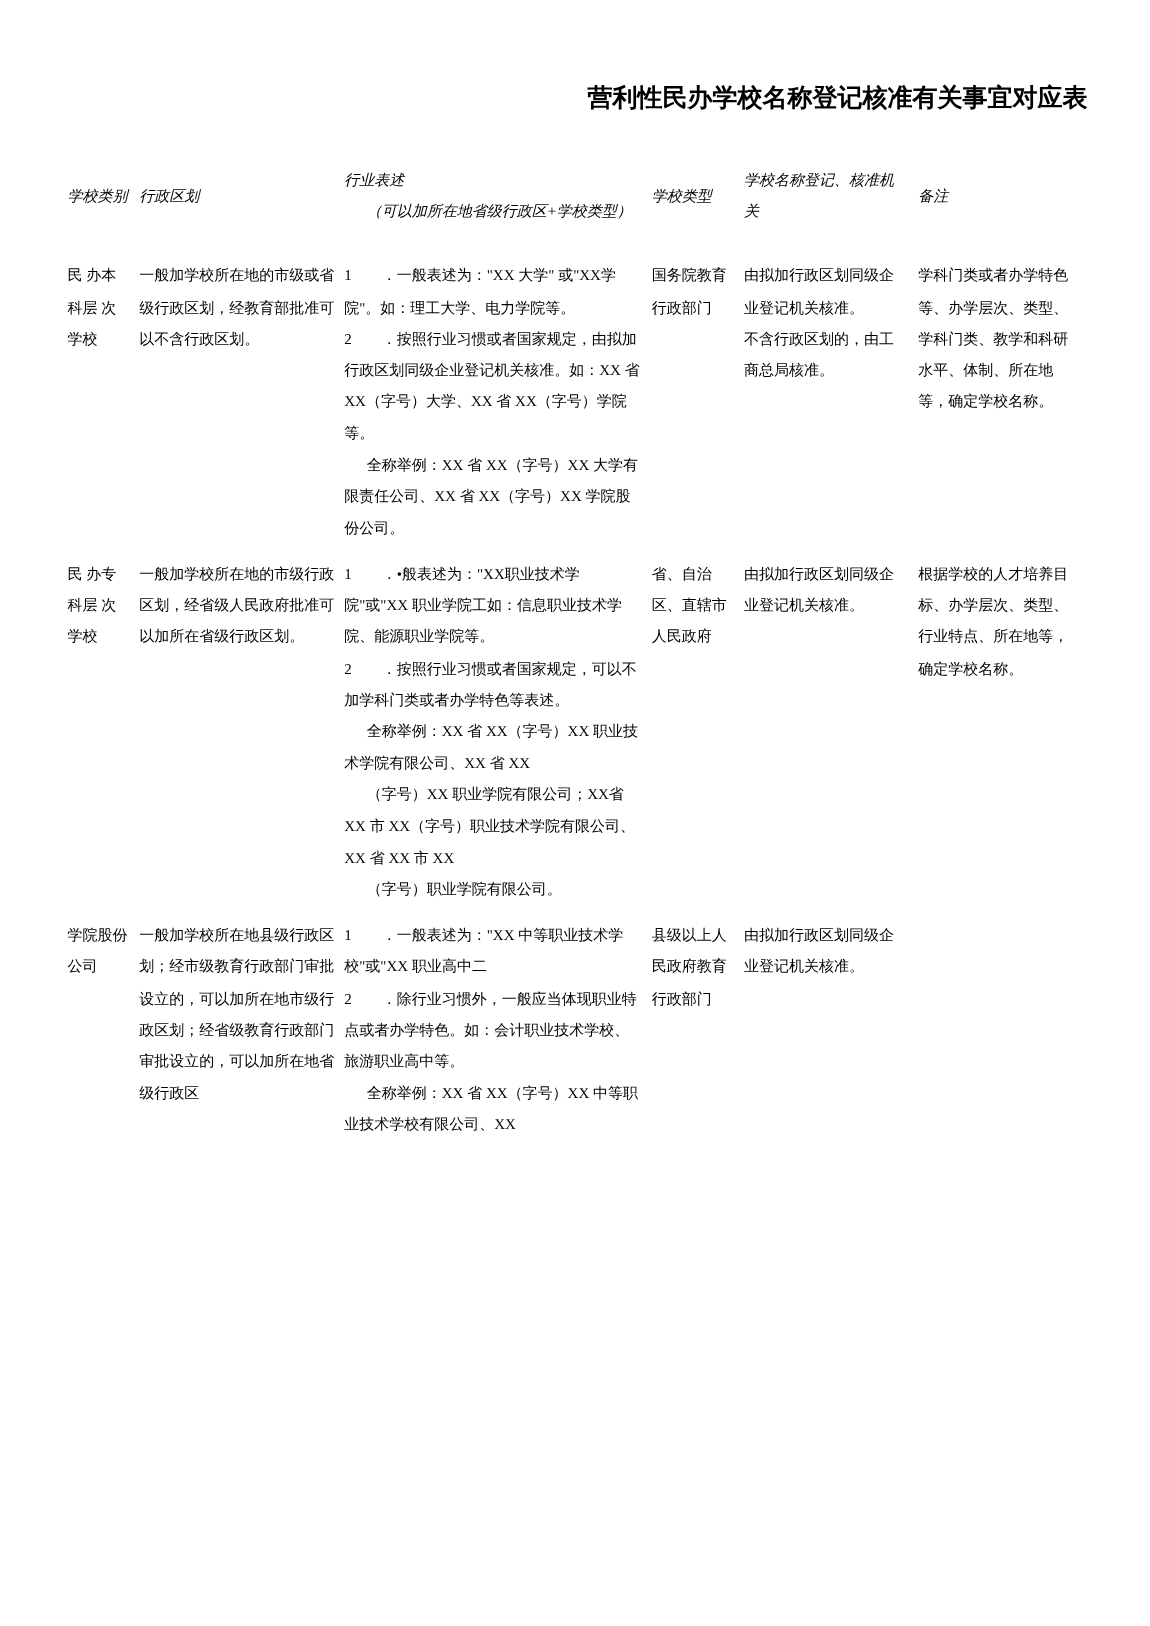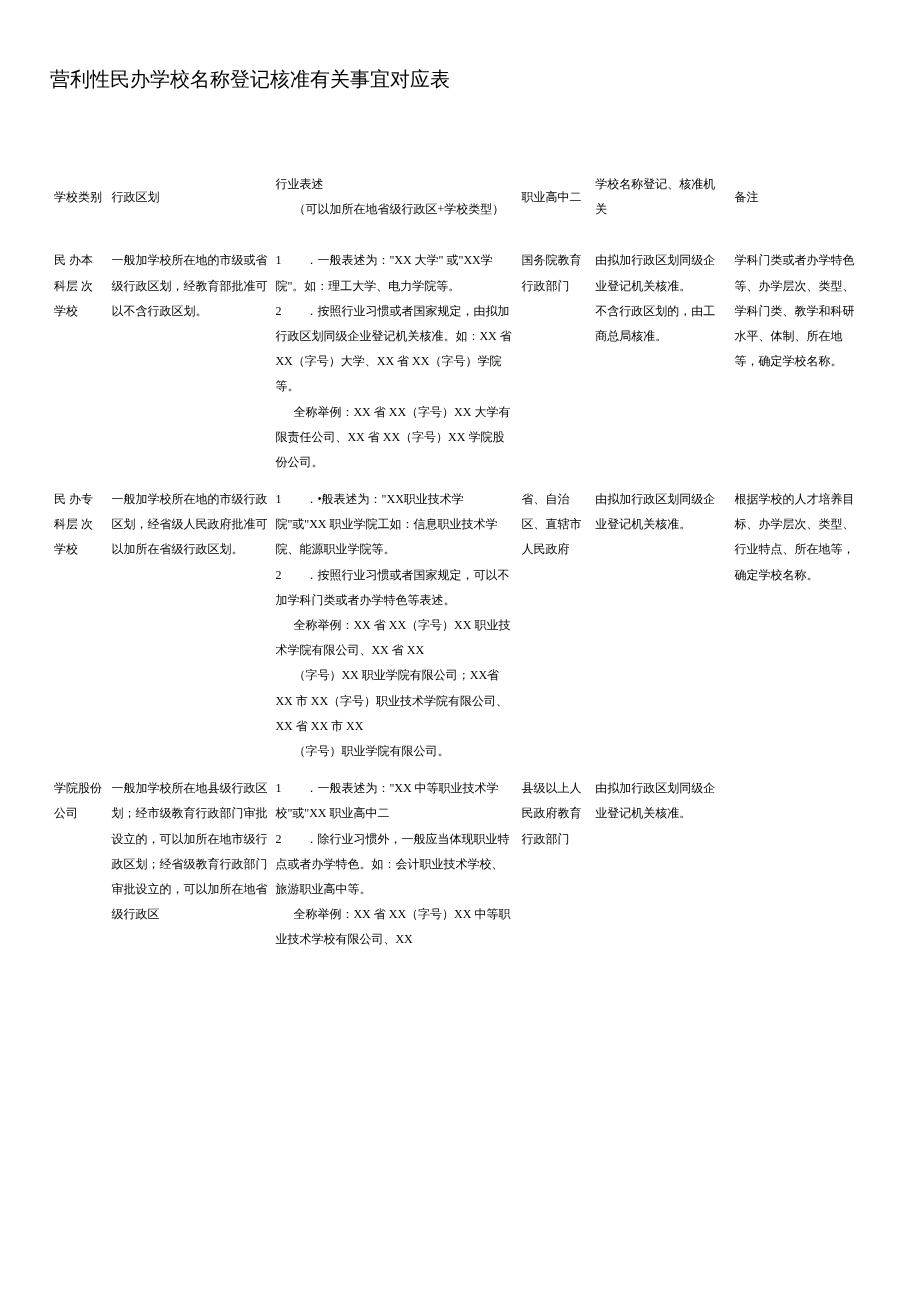--- a/index.html
+++ b/index.html
@@ -6,24 +6,24 @@
     body {
       font-family: "SimSun", serif;
       background: #fff;
       padding: 60px 50px;
       font-size: 12px;
       line-height: 1.9;
       color: #000;
       width: 920px;
     }
     h1 {
-      text-align: left;
+      text-align: right;
       font-size: 20px;
-      font-weight: normal;
-      margin-bottom: 68px;
+      font-weight: bold;
+      margin-bottom: 28px;
       font-family: "SimSun", serif;
     }
     table {
       width: 100%;
       border-collapse: collapse;
       table-layout: fixed;
     }
     td {
       vertical-align: top;
       padding: 6px 4px;
@@ -31,21 +31,21 @@
       line-height: 2.1;
     }
     .col1 { width: 7%; }
     .col2 { width: 20%; }
     .col3 { width: 30%; }
     .col4 { width: 9%; }
     .col5 { width: 17%; }
     .col6 { width: 17%; }
     .num-indent { display: inline-block; width: 30px; }
     .indent { display: inline-block; width: 18px; }
-    .header-row td { vertical-align: middle; padding-bottom: 20px; }
+    .header-row td { vertical-align: middle; padding-bottom: 20px; font-style: italic; }
   </style>
 </head>
 <body>
 
 <h1>营利性民办学校名称登记核准有关事宜对应表</h1>
 
 <table>
   <colgroup>
     <col class="col1">
       <col class="col2">
@@ -56,21 +56,21 @@
   </colgroup>
 
   <tbody>
       <tr class="header-row">
     <td>学校类别</td>
     <td>行政区划</td>
     <td>
       <span>行业表述</span><br>
       <span class="indent"></span><span>（可以加所在地省级行政区+学校类型）</span>
     </td>
-    <td>职业高中二</td>
+    <td>学校类型</td>
     <td>学校名称登记、核准机关</td>
     <td>备注</td>
   </tr>
 
   <tr>
     <td>民 办本 科层 次学校</td>
     <td>一般加学校所在地的市级或省级行政区划，经教育部批准可以不含行政区划。</td>
     <td>
       <span class="num-indent">1</span><span>．一般表述为："XX 大学" 或"XX学院"。如：理工大学、电力学院等。</span><br>
       <span class="num-indent">2</span><span>．按照行业习惯或者国家规定，由拟加行政区划同级企业登记机关核准。如：XX 省 XX（字号）大学、XX 省 XX（字号）学院等。</span><br>

